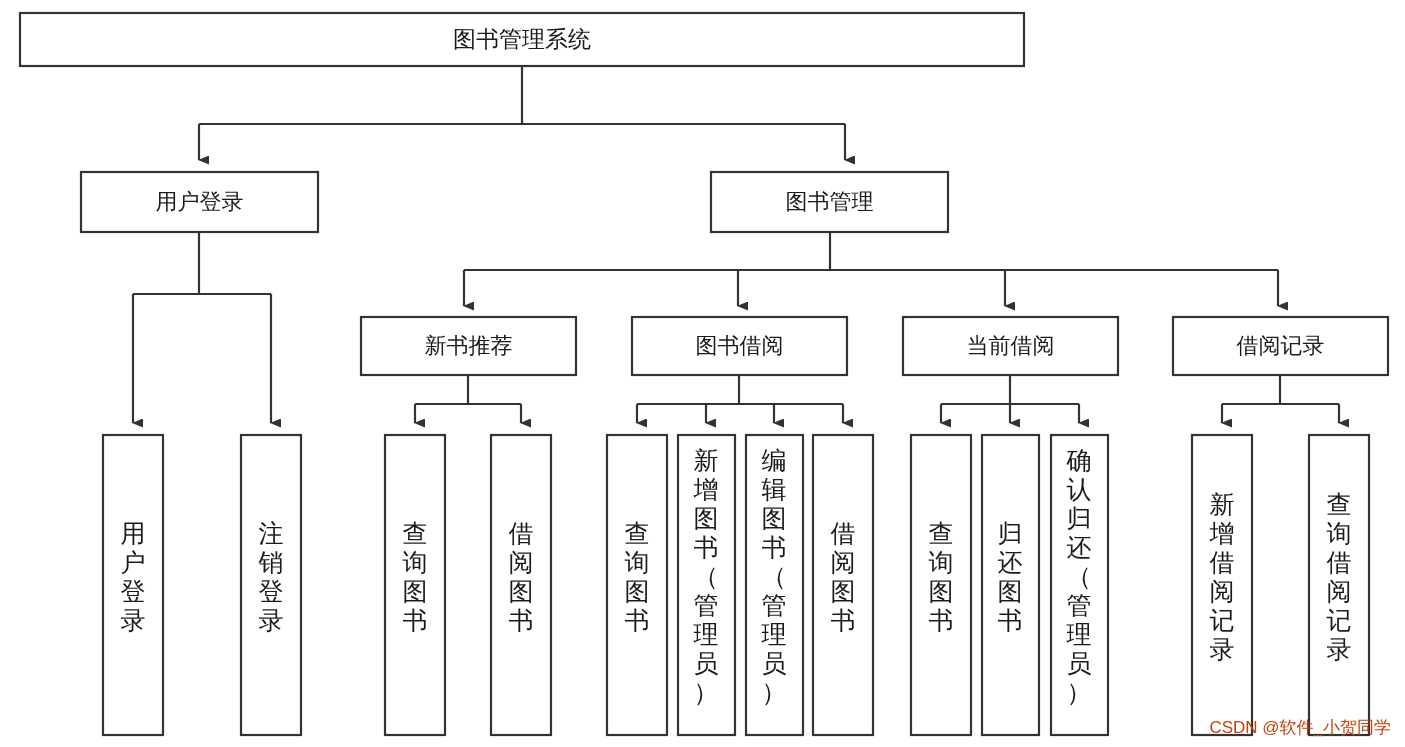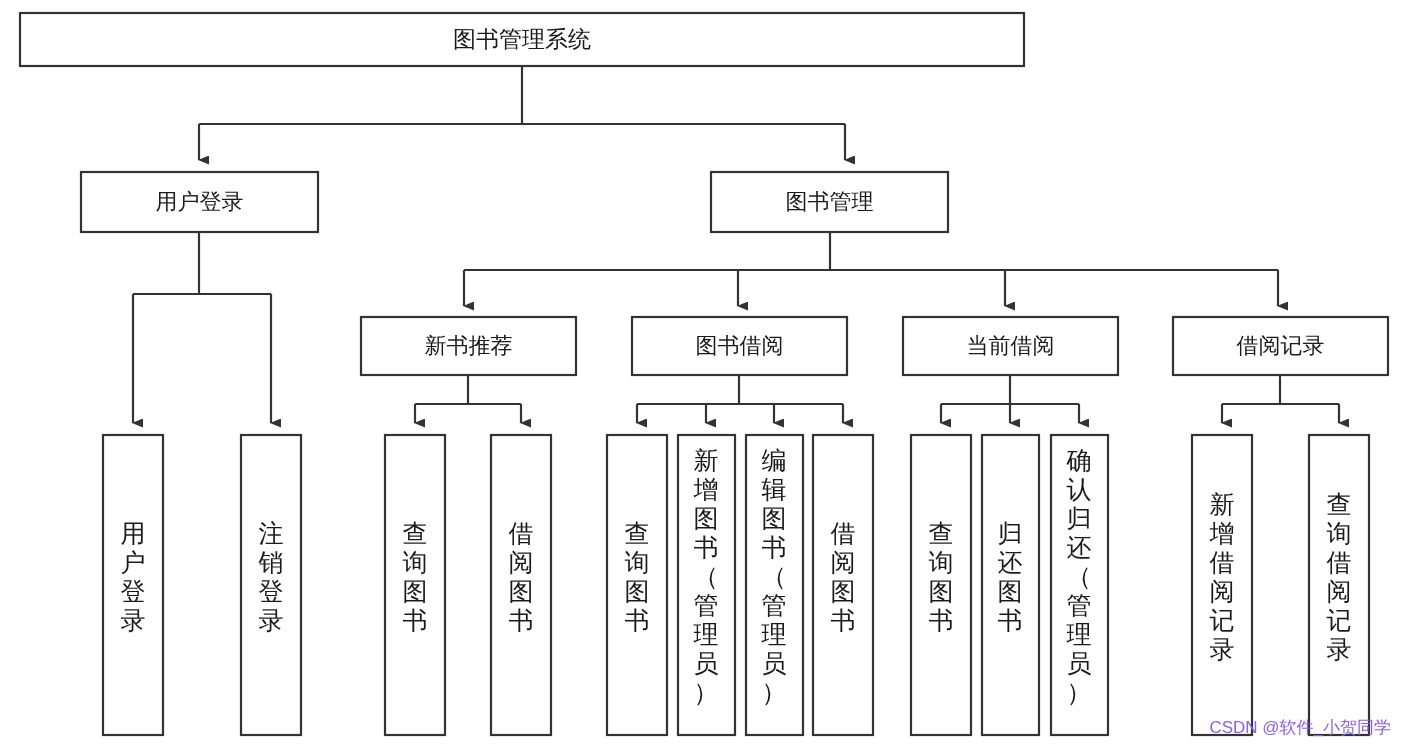--- a/index.html
+++ b/index.html
@@ -46,21 +46,21 @@
     stroke: #333333;
     stroke-width: 2.2;
     fill: none;
   }
   .watermark {
     position: absolute;
     right: 14px;
     bottom: 8px;
     font-family: "Liberation Sans", "DejaVu Sans", sans-serif;
     font-size: 17px;
-    color: #8b5cf6;
+    color: #c2410c;
     white-space: nowrap;
     pointer-events: none;
   }
 </style>
 </head>
 <body>
 
 <svg id="diagram" viewBox="0 0 1405 747" xmlns="http://www.w3.org/2000/svg">
 
   <defs>

